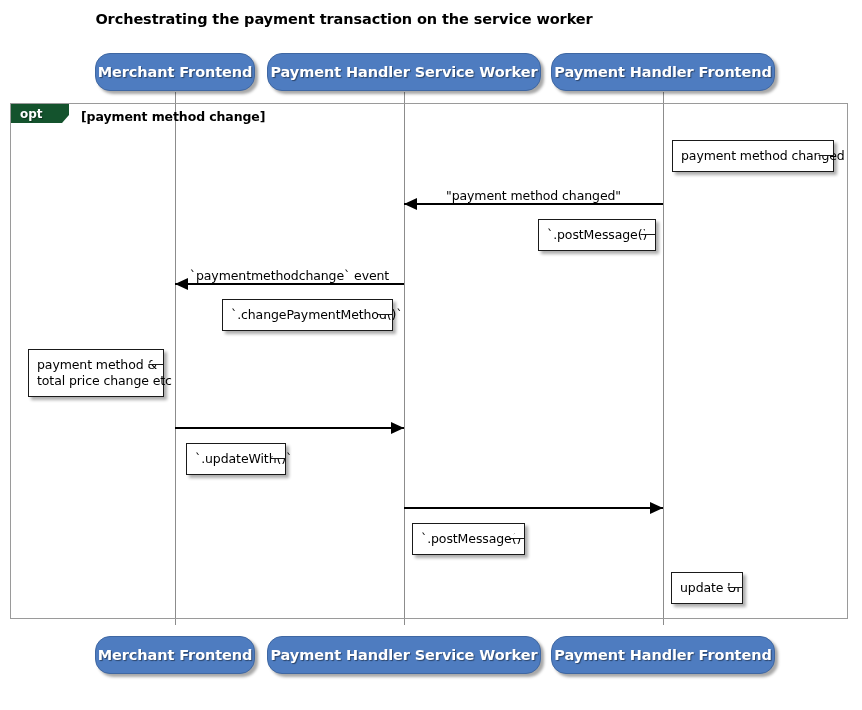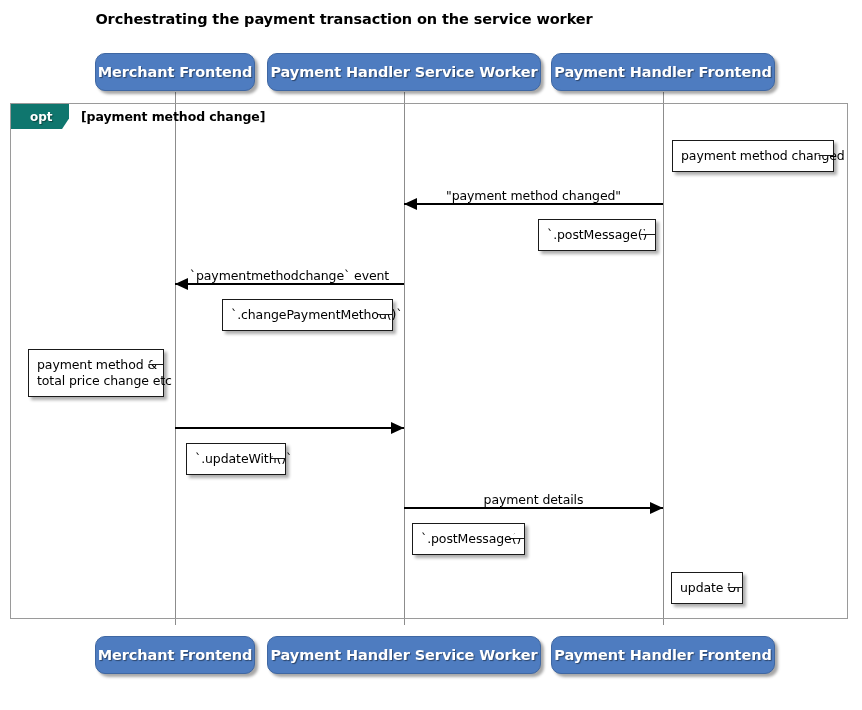--- a/index.html
+++ b/index.html
@@ -45,21 +45,21 @@
     color: #000;
     font-weight: bold;
     letter-spacing: -0.2px;
   }
 
   
   .participant {
     position: absolute;
     box-sizing: border-box;
     height: 38px;
-    border-radius: 10px;
+    border-radius: 15px;
     background: #4e7cc0;
     border: 1px solid #3f67a2;
     box-shadow: 3px 3px 3px rgba(0,0,0,0.35);
     color: #ffffff;
     font-size: 14.5px;
     font-weight: bold;
     display: flex;
     align-items: center;
     justify-content: center;
     text-shadow: 1px 1px 1px rgba(0,0,0,0.45);
@@ -76,28 +76,28 @@
 
   
   .frame {
     position: absolute;
     box-sizing: border-box;
     border: 1px solid #9a9a9a;
     background: transparent;
   }
   .frame-tag {
     position: absolute;
-    height: 25px;
-    background: #0f766e;
+    height: 19px;
+    background: #14532d;
     color: #ffffff;
     font-size: 12px;
     font-weight: bold;
     display: flex;
     align-items: center;
-    padding-left: 19px;
+    padding-left: 9px;
     box-sizing: border-box;
     text-shadow: 1px 1px 1px rgba(0,0,0,0.4);
     clip-path: polygon(0 0, 100% 0, 100% 58%, 88% 100%, 0 100%);
   }
   .frame-guard {
     position: absolute;
     font-size: 12.5px;
     color: #000;
     font-weight: bold;
     white-space: nowrap;
@@ -213,21 +213,20 @@
   </div>
 
   <div class="msg-line" style="left:175px; top:427px; width:229px;"></div>
   <div class="msg-head right" style="left:391px; top:422px;"></div>
 
   <div class="note" style="left:186px; top:443px; width:100px; height:32px;">
     <span class="fold"></span>
     <span class="note-text">`.updateWith()`</span>
   </div>
 
-  <div class="msg-label" style="left:404px; top:492px; width:259px;">payment details</div>
   <div class="msg-line" style="left:404px; top:507px; width:259px;"></div>
   <div class="msg-head right" style="left:650px; top:502px;"></div>
 
   <div class="note" style="left:412px; top:523px; width:113px; height:32px;">
     <span class="fold"></span>
     <span class="note-text">`.postMessage()`</span>
   </div>
 
   <div class="note" style="left:671px; top:572px; width:72px; height:32px;">
     <span class="fold"></span>

